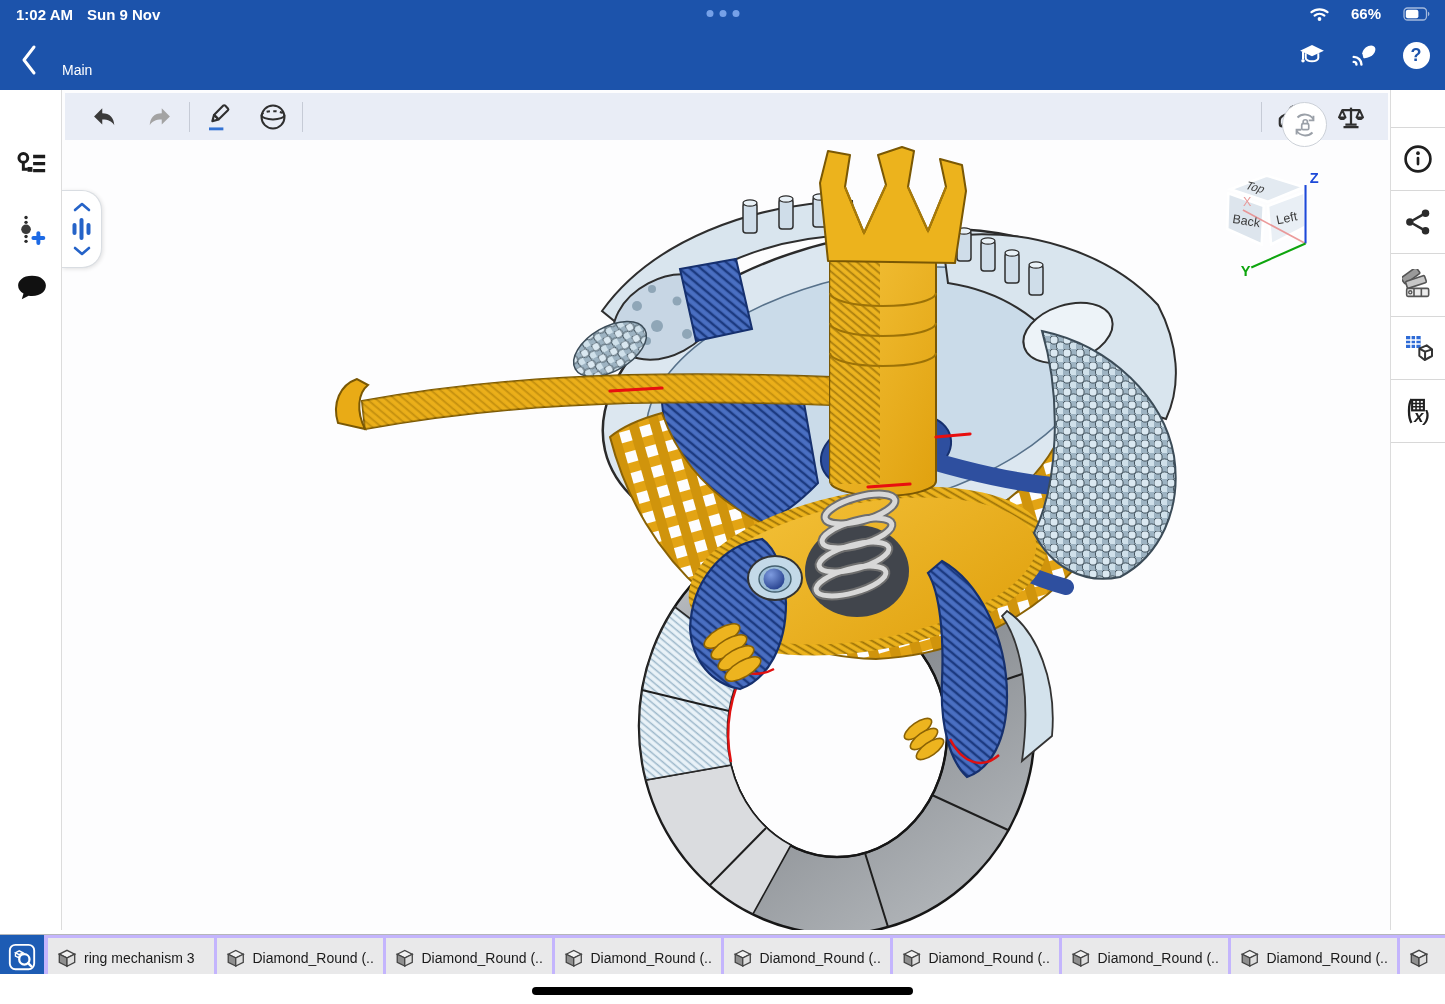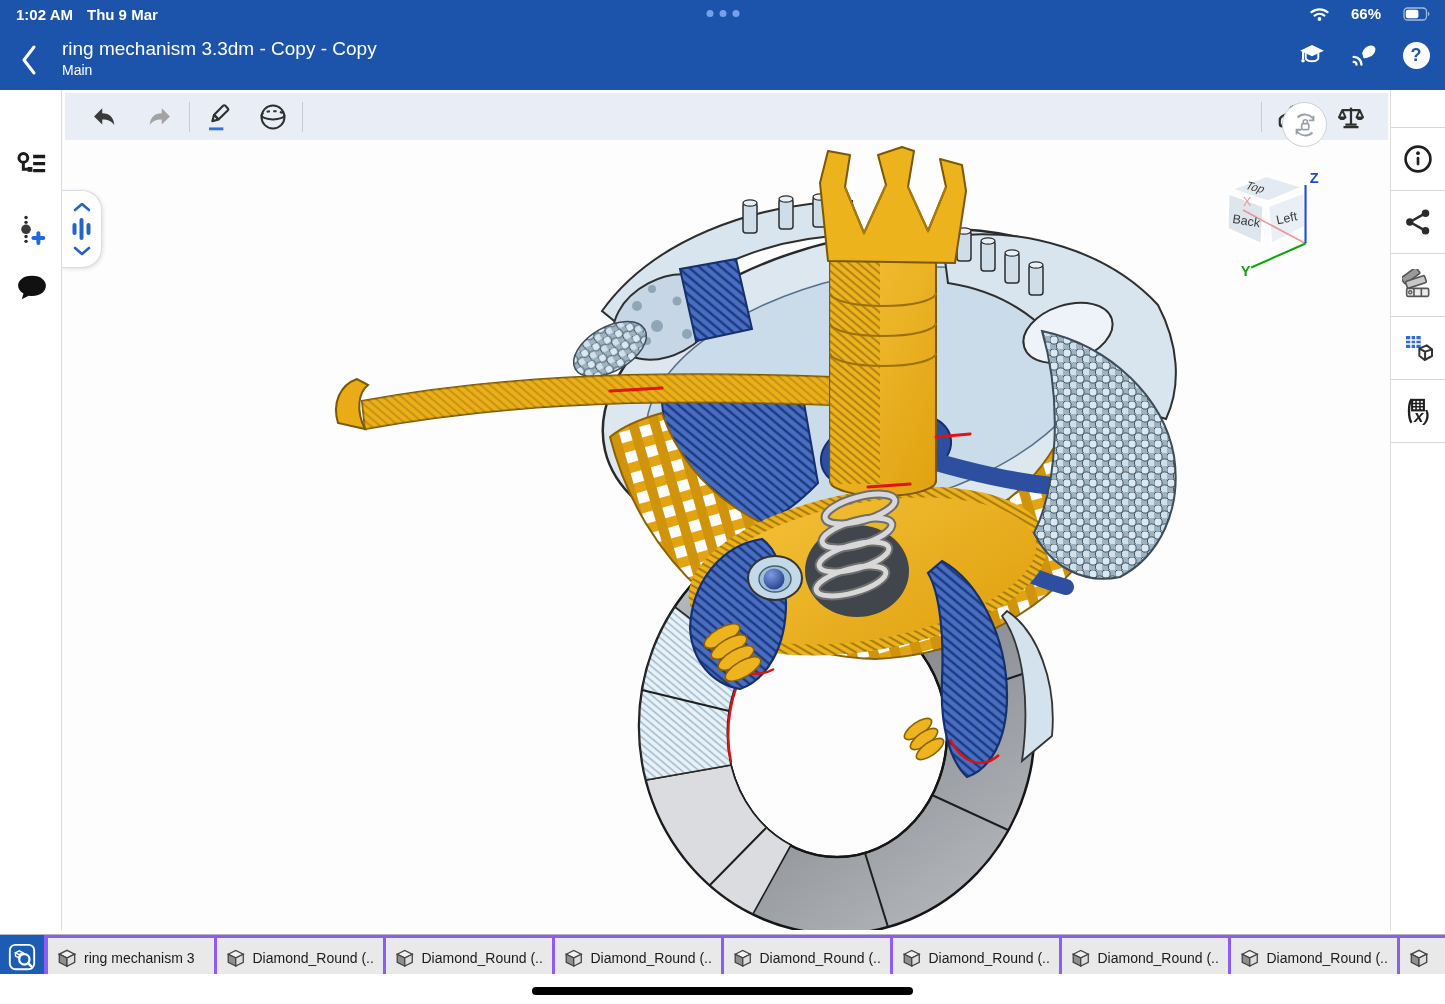--- a/index.html
+++ b/index.html
@@ -41,41 +41,41 @@
   
   .history-handle { position:absolute; left:0px; top:100px; width:40px; height:78px; background:#fff;
     border:1px solid #d9dde2; border-left:none; border-radius:0 20px 20px 0; box-shadow:1px 1px 4px rgba(0,0,0,.12);
     display:flex; flex-direction:column; align-items:center; justify-content:center; gap:3px; cursor:pointer; }
   .orbit-lock { position:absolute; right:63px; top:12px; width:45px; height:45px; border-radius:50%;
     background:#fff; border:1.5px solid #ccd1d8; display:flex; align-items:center; justify-content:center; cursor:pointer; }
   .view-cube { position:absolute; right:62px; top:70px; width:118px; height:120px; cursor:pointer; }
   .model-svg { position:absolute; top:51px; left:0; width:1328px; height:789px; }
 
   
-  .bottom-bar { position:absolute; top:934px; left:0; width:1445px; height:44px; background:#8b5cf6; border-top:1px solid #b6b7b9;
+  .bottom-bar { position:absolute; top:934px; left:0; width:1445px; height:44px; background:#c4b5fd; border-top:1px solid #b6b7b9;
     display:flex; align-items:stretch; overflow:hidden; }
   .search-btn { width:44px; background:#1d5cb4; display:flex; align-items:center; justify-content:center; flex:0 0 auto; cursor:pointer; }
   .tabs { display:flex; gap:3px; padding-left:4px; flex:1; margin-top:3px; }
   .tab { width:166px; flex:0 0 auto; background:#e9e9ea; display:flex; align-items:center; gap:6px; padding:0 8px;
     font-size:14px; color:#1a1a1a; white-space:nowrap; overflow:hidden; cursor:pointer; }
   .tab span { overflow:hidden; text-overflow:clip; }
   .home-strip { position:absolute; top:974px; left:0; width:1445px; height:30px; background:#fff; }
   .home-indicator { position:absolute; left:532px; top:13px; width:381px; height:8px; border-radius:4px; background:#000; cursor:pointer; }
 
   svg { display:block; }
 </style>
 </head>
 <body>
 
 <div class="screen">
 
   <div class="status-bar">
     <div class="sb-left">
       <span>1:02 AM</span>
-      <span>Thu 9 Mar</span>
+      <span>Sun 9 Nov</span>
     </div>
     <div class="sb-dots">
         <i></i>
         <i></i>
         <i></i>
       </div>
     <div class="sb-right">
       <span>
         <svg width="19" height="16" viewBox="0 0 19 16">
             <path d="M1.5 6.2 C6 2.3 13 2.3 17.5 6.2" stroke="#fff" stroke-width="2.2" fill="none" stroke-linecap="round"></path>
@@ -93,21 +93,20 @@
       </span>
     </div>
   </div>
 
   <div class="header">
     <div class="back-btn">
       <svg width="18" height="32" viewBox="0 0 18 32">
           <path d="M14 3 L4 16 L14 29" stroke="#fff" stroke-width="3" fill="none" stroke-linecap="round" stroke-linejoin="round"></path>
         </svg>
     </div>
-    <div class="doc-title">ring mechanism 3.3dm - Copy - Copy</div>
     <div class="doc-sub">Main</div>
     <div class="hdr-icons">
       <div class="hdr-btn">
         <svg width="30" height="28" viewBox="0 0 24 24">
           <path d="M12 3.5 L1.8 8.3 L12 13 L22.2 8.3 Z" fill="#fff"></path>
           <path d="M6.6 10.6 v3.9 c0 1.6 2.4 2.9 5.4 2.9 s5.4-1.3 5.4-2.9 v-3.9" fill="none" stroke="#fff" stroke-width="1.7"></path>
           <path d="M4.3 9.3 v6.2" stroke="#fff" stroke-width="1.7"></path>
             <circle cx="4.3" cy="17" r="1.5" fill="#fff"></circle>
         </svg>
       </div>

